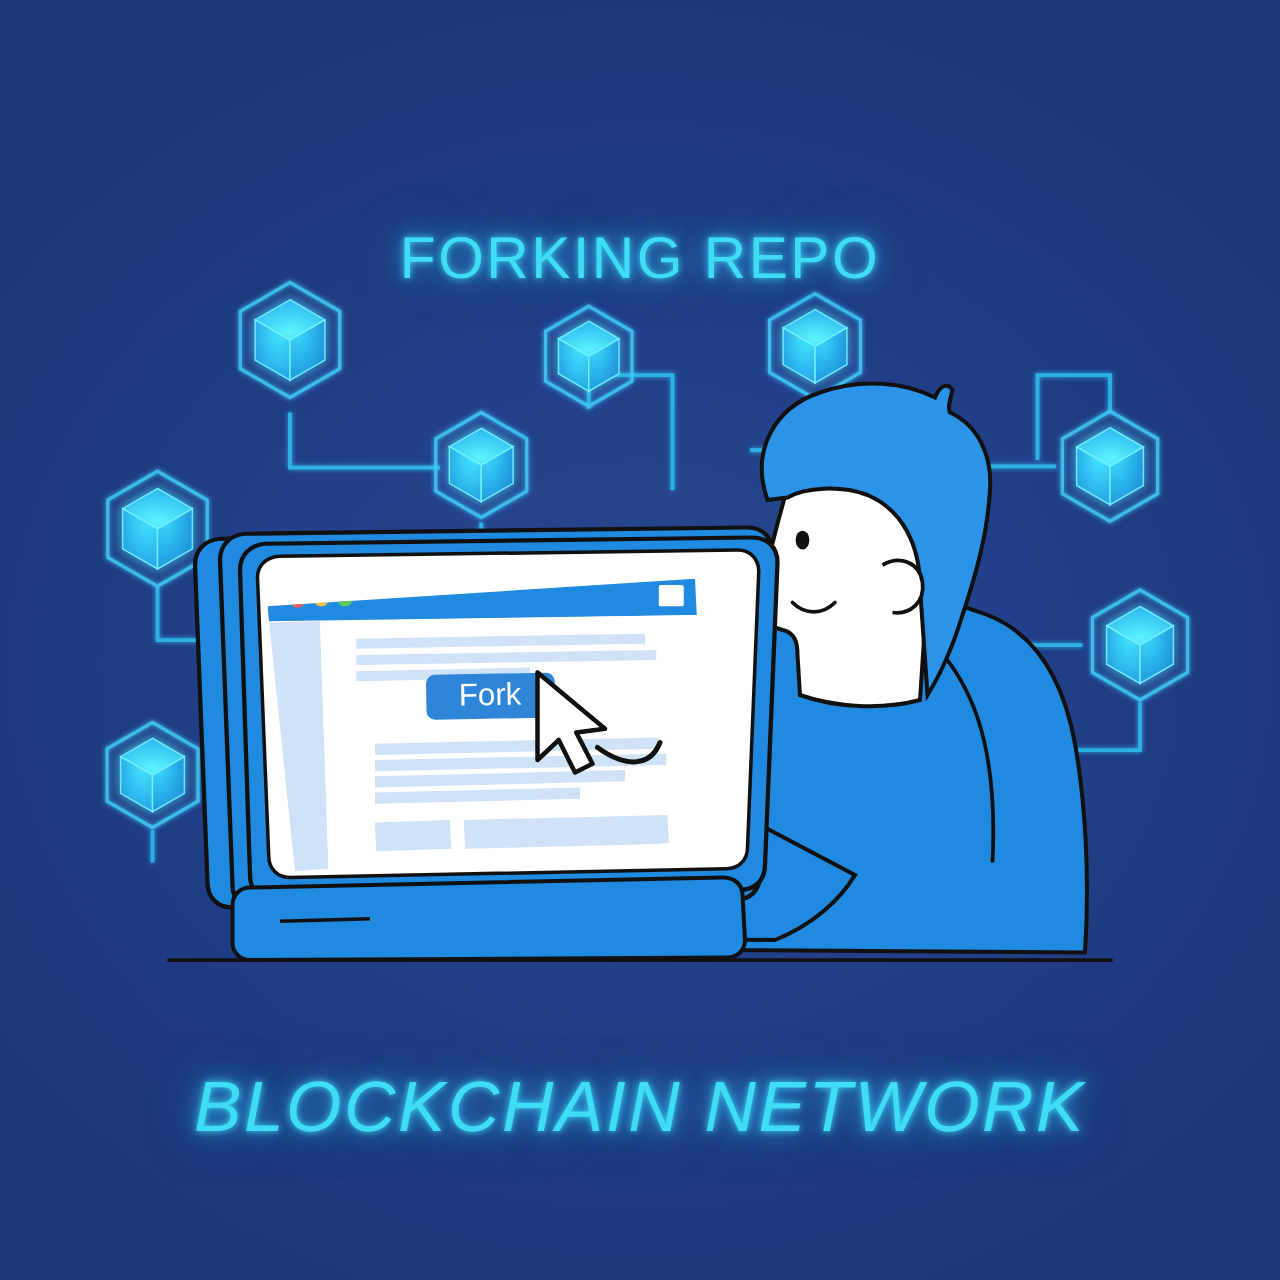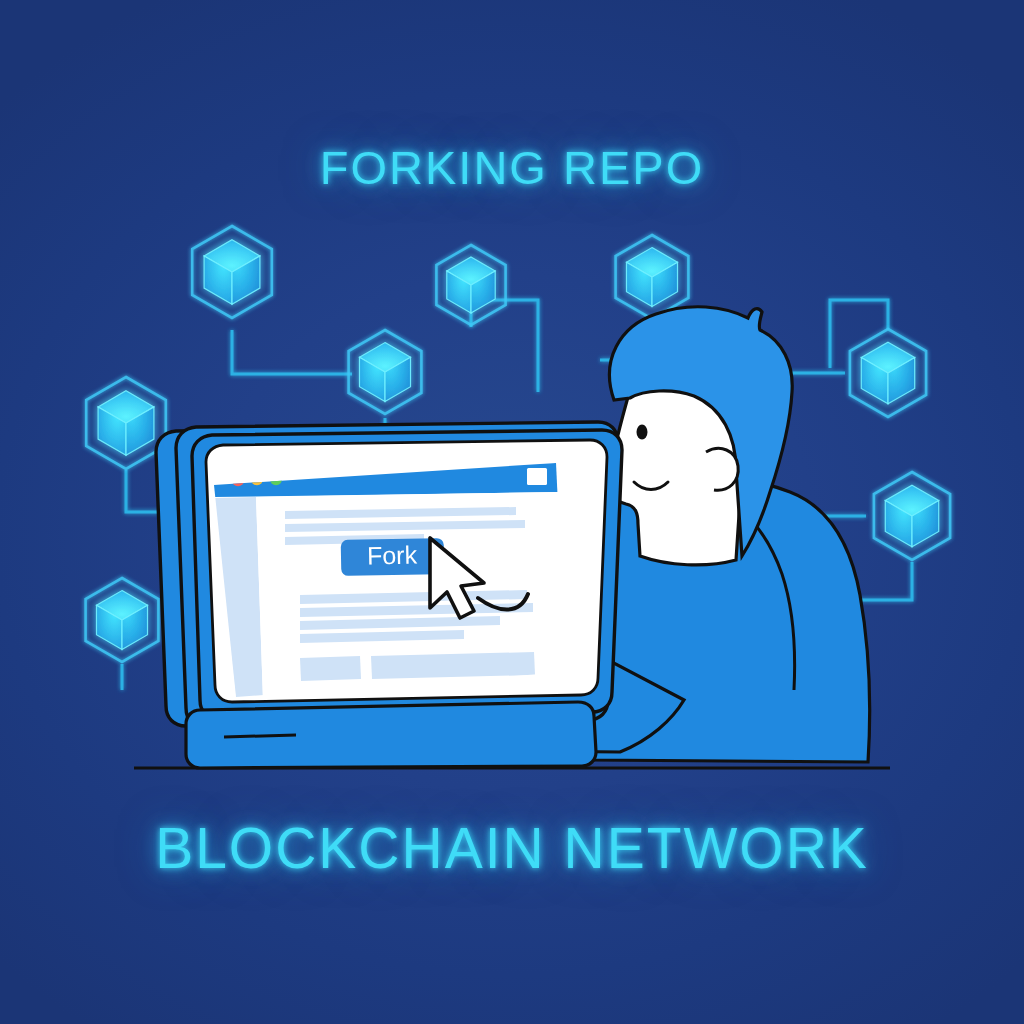--- a/index.html
+++ b/index.html
@@ -30,28 +30,30 @@
     width: 100%;
     text-align: center;
     color: #3fdcf7;
     font-weight: 400;
     letter-spacing: 2px;
     text-shadow:
       0 0 6px rgba(60,220,250,0.95),
       0 0 18px rgba(50,200,250,0.75),
       0 0 38px rgba(40,170,240,0.50);
     user-select: none;
+    margin-top: 38px;
   }
   #title-top {
     top: 140px;
     font-size: 47px;
   }
   #title-bottom {
     top: 815px;
     font-size: 57px;
+    font-style: italic;
   }
 </style>
 </head>
 <body>
 
 <div id="stage">
 
   <svg id="netsvg" viewBox="0 0 1024 1024">
     <defs>
       <linearGradient id="cubeTop" x1="0" y1="0" x2="0" y2="1">

